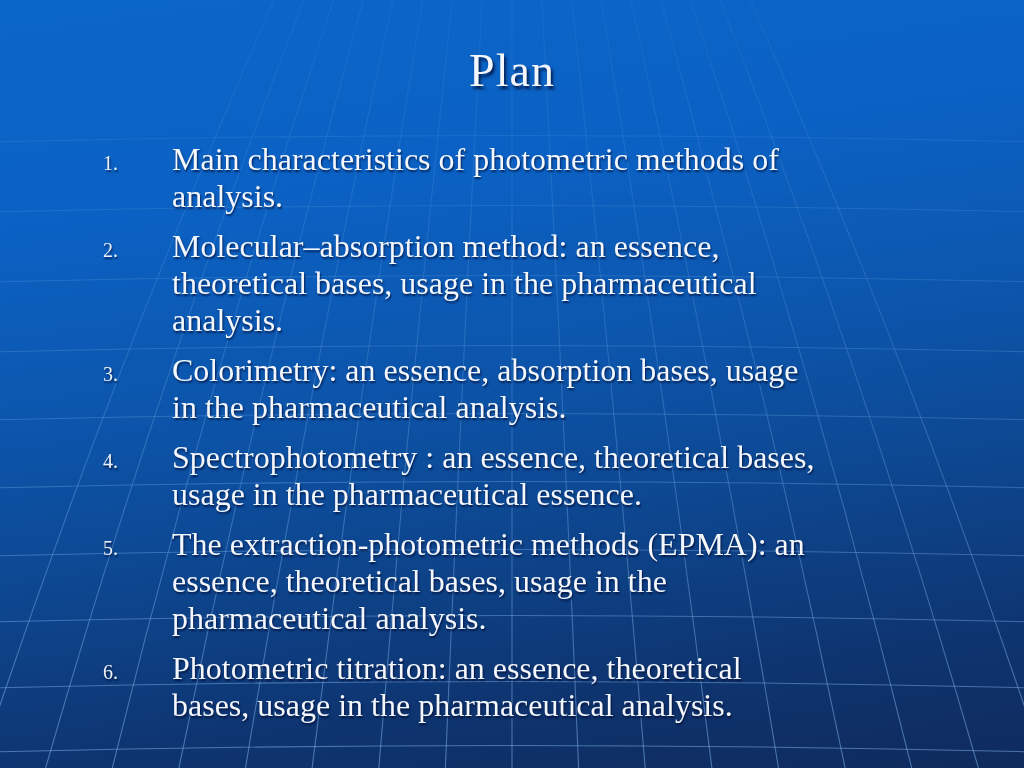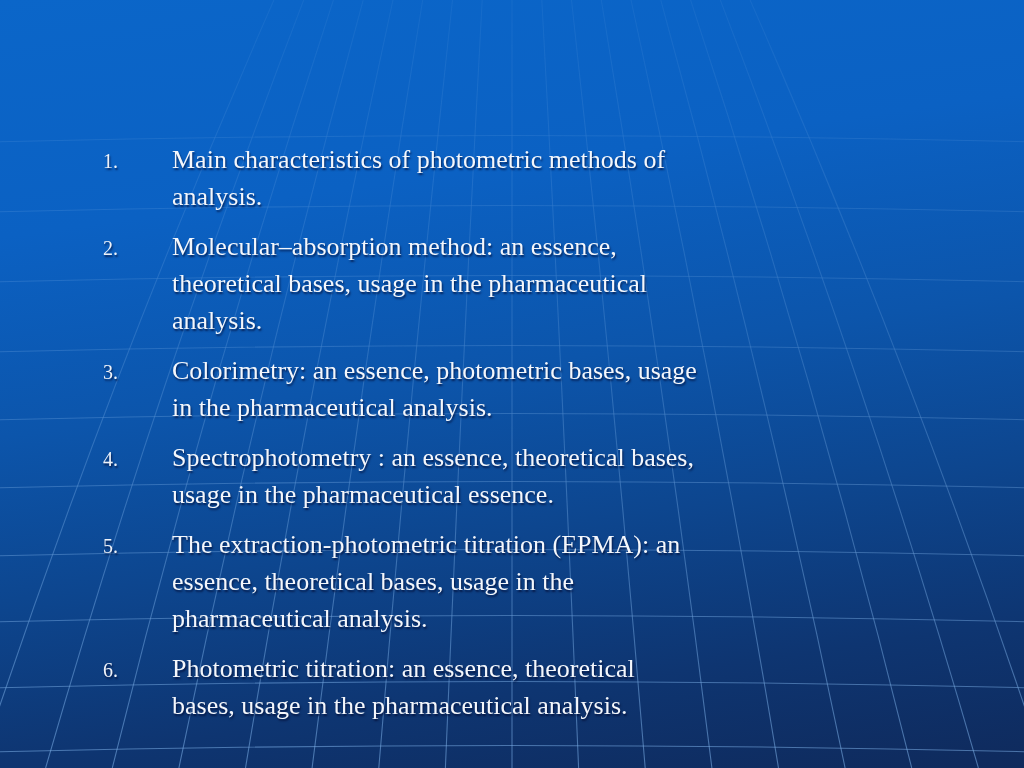--- a/index.html
+++ b/index.html
@@ -43,21 +43,21 @@
   }
   .plan-item-number{
     flex:0 0 69px;
     width:69px;
     font-size:20px;
     color:#eef2f9;
     text-shadow:1px 2px 2px rgba(0,5,40,0.65);
   }
   .plan-item-text{
     width:808px;
-    font-size:26px;
+    font-size:32px;
     line-height:37px;
     color:#f4f7fc;
     white-space:pre-line;
     text-shadow:1px 2px 2px rgba(0,5,40,0.65);
   }
 </style>
 </head>
 <body>
 
 <div class="slide">
@@ -97,46 +97,47 @@
         <path d="M 571.5 0 Q 613.7 384 645.2 768"></path>
         <path d="M 601.3 0 Q 664.5 384 711.9 768"></path>
         <path d="M 631.0 0 Q 715.3 384 778.5 768"></path>
         <path d="M 660.8 0 Q 766.2 384 845.1 768"></path>
         <path d="M 690.6 0 Q 817.0 384 911.7 768"></path>
         <path d="M 720.3 0 Q 867.8 384 978.4 768"></path>
         <path d="M 750.1 0 Q 918.7 384 1045.0 768"></path>
       </g>
     </svg>
 
+  <h1 class="slide-title">Plan</h1>
 
   <div class="plan-list">
       <div class="plan-item">
         <span class="plan-item-number">1.</span>
         <span class="plan-item-text">Main characteristics of photometric methods of
 analysis.</span>
       </div>
       <div class="plan-item">
         <span class="plan-item-number">2.</span>
         <span class="plan-item-text">Molecular–absorption method: an essence,
 theoretical bases, usage in the pharmaceutical
 analysis.</span>
       </div>
       <div class="plan-item">
         <span class="plan-item-number">3.</span>
-        <span class="plan-item-text">Colorimetry: an essence, photometric bases, usage
+        <span class="plan-item-text">Colorimetry: an essence, absorption bases, usage
 in the pharmaceutical analysis.</span>
       </div>
       <div class="plan-item">
         <span class="plan-item-number">4.</span>
         <span class="plan-item-text">Spectrophotometry : an essence, theoretical bases,
 usage in the pharmaceutical essence.</span>
       </div>
       <div class="plan-item">
         <span class="plan-item-number">5.</span>
-        <span class="plan-item-text">The extraction-photometric titration (EPMA): an
+        <span class="plan-item-text">The extraction-photometric methods (EPMA): an
 essence, theoretical bases, usage in the
 pharmaceutical analysis.</span>
       </div>
       <div class="plan-item">
         <span class="plan-item-number">6.</span>
         <span class="plan-item-text">Photometric titration: an essence, theoretical
 bases, usage in the pharmaceutical analysis.</span>
       </div>
     </div>
 

